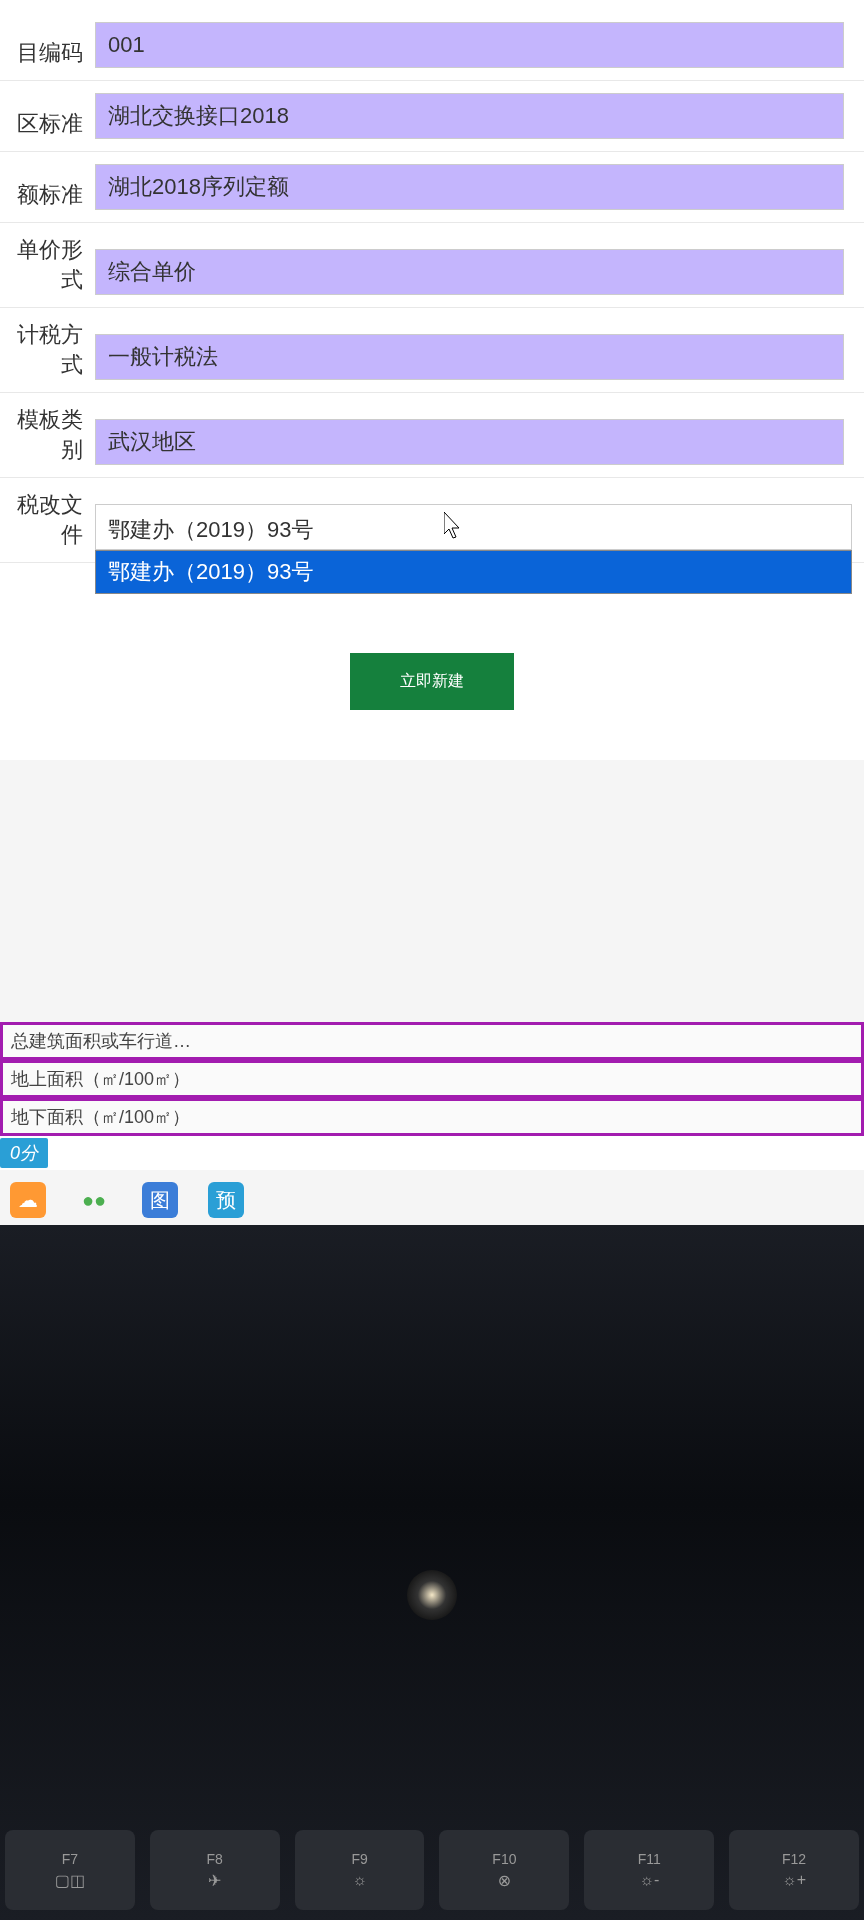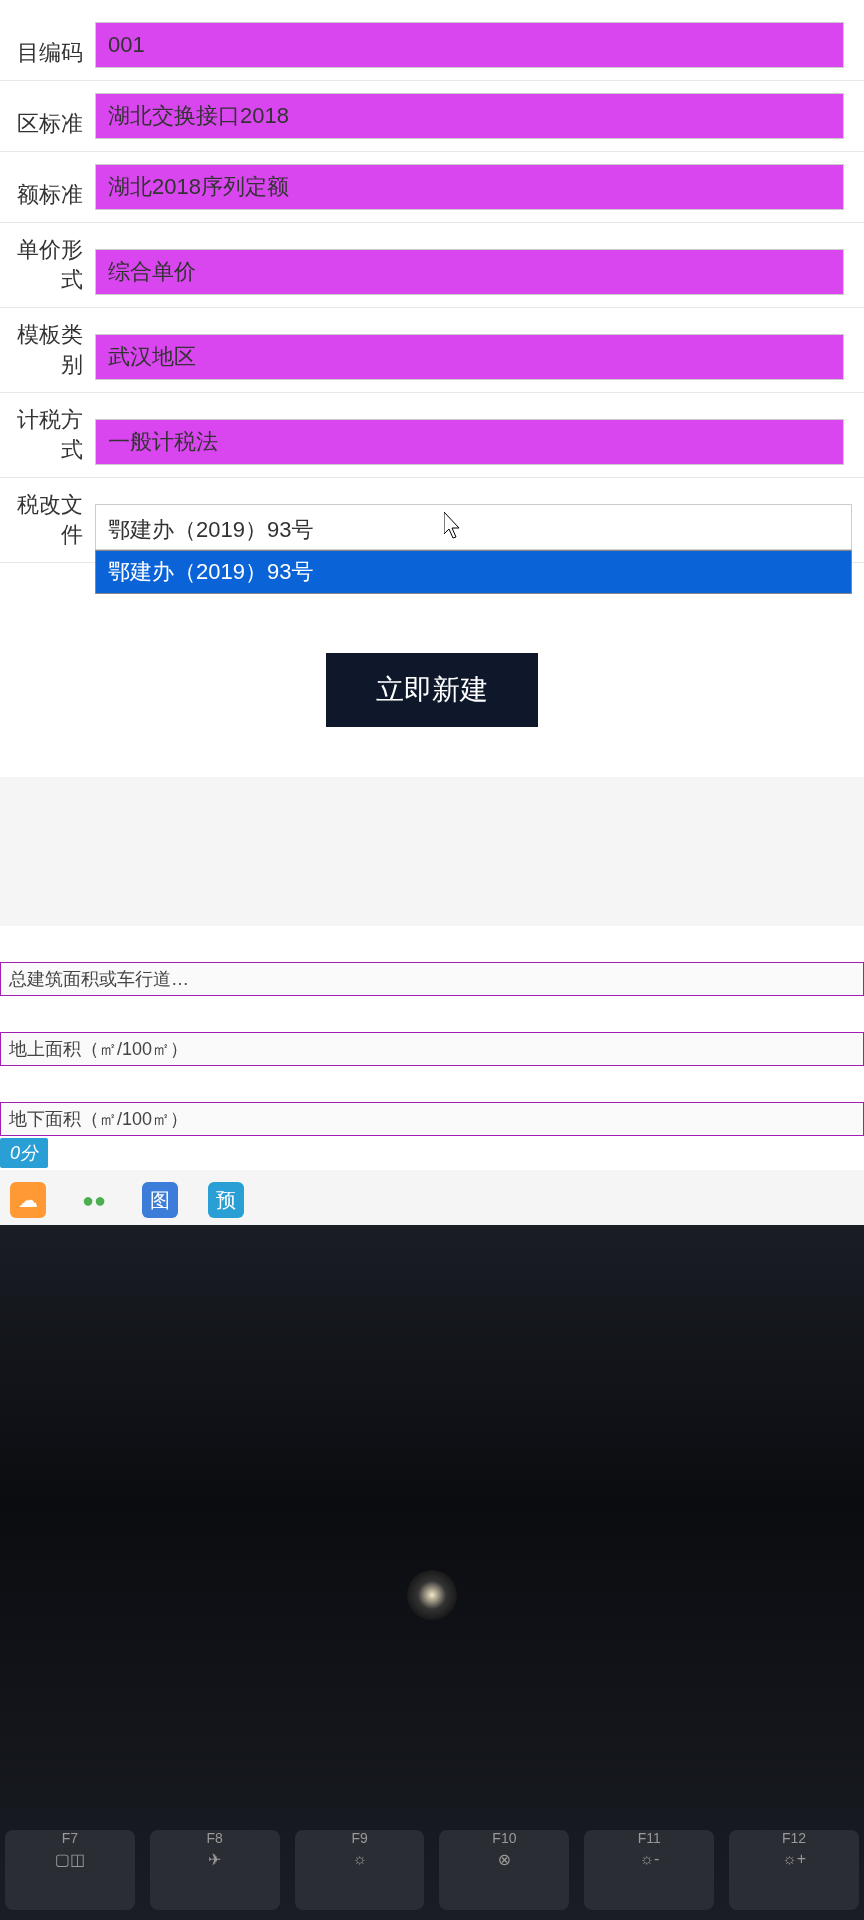--- a/index.html
+++ b/index.html
@@ -32,21 +32,21 @@
       color: #333;
       padding-right: 12px;
       flex-shrink: 0;
     }
     .form-input {
       flex: 1;
       border: 1px solid #ccc;
       padding: 10px 12px;
       font-size: 22px;
       color: #333;
-      background: #d946ef;
+      background: #c4b5fd;
       margin-right: 20px;
       height: 46px;
     }
     .form-select-wrapper {
       flex: 1;
       position: relative;
       margin-right: 12px;
     }
     .form-select {
       width: 100%;
@@ -75,50 +75,49 @@
     .dropdown-option.selected {
       background: #0a64d8;
       color: #fff;
     }
     .button-row {
       display: flex;
       justify-content: center;
       padding: 90px 0 40px 0;
     }
     .primary-button {
-      background: #0f172a;
+      background: #15803d;
       color: #fff;
       border: none;
       padding: 18px 50px;
-      font-size: 28px;
+      font-size: 16px;
       cursor: pointer;
     }
     .cursor {
       position: absolute;
       top: 512px;
       left: 444px;
       width: 20px;
       height: 28px;
       z-index: 100;
       pointer-events: none;
     }
     .bottom-section {
       position: absolute;
       bottom: 750px;
       left: 0;
       right: 0;
       background: #fff;
     }
     .info-row {
-      border: 1px solid #a21caf;
+      border: 3px solid #a21caf;
       padding: 4px 8px;
       font-size: 18px;
       color: #444;
       background: #fafafa;
-      margin-top: 36px;
     }
     .score-badge {
       display: inline-block;
       background: #2a9fd6;
       color: #fff;
       padding: 3px 10px;
       font-size: 18px;
       border-radius: 2px;
     }
     .taskbar {
@@ -175,20 +174,21 @@
       padding: 0 5px;
     }
     .fn-key {
       flex: 1;
       height: 80px;
       background: #2a2d33;
       border-radius: 8px;
       display: flex;
       flex-direction: column;
       align-items: center;
+      justify-content: center;
       color: #999;
       font-size: 16px;
     }
     .fn-key-label {
       font-size: 14px;
       margin-bottom: 4px;
     }
   </style>
 </head>
 <body>
@@ -204,26 +204,26 @@
   </div>
   <div class="form-row">
     <div class="form-label">额标准</div>
     <input class="form-input" value="湖北2018序列定额" style="">
   </div>
   <div class="form-row">
     <div class="form-label">单价形式</div>
     <input class="form-input" value="综合单价" style="">
   </div>
   <div class="form-row">
+    <div class="form-label">计税方式</div>
+    <input class="form-input" value="一般计税法" style="">
+  </div>
+  <div class="form-row">
     <div class="form-label">模板类别</div>
     <input class="form-input" value="武汉地区" style="">
-  </div>
-  <div class="form-row">
-    <div class="form-label">计税方式</div>
-    <input class="form-input" value="一般计税法" style="">
   </div>
   <div class="form-row">
     <div class="form-label">税改文件</div>
     <div class="form-select-wrapper">
       <div class="form-select">鄂建办（2019）93号</div>
       <div class="dropdown-options">
         <div class="dropdown-option selected">鄂建办（2019）93号</div>
       </div>
     </div>
   </div>

